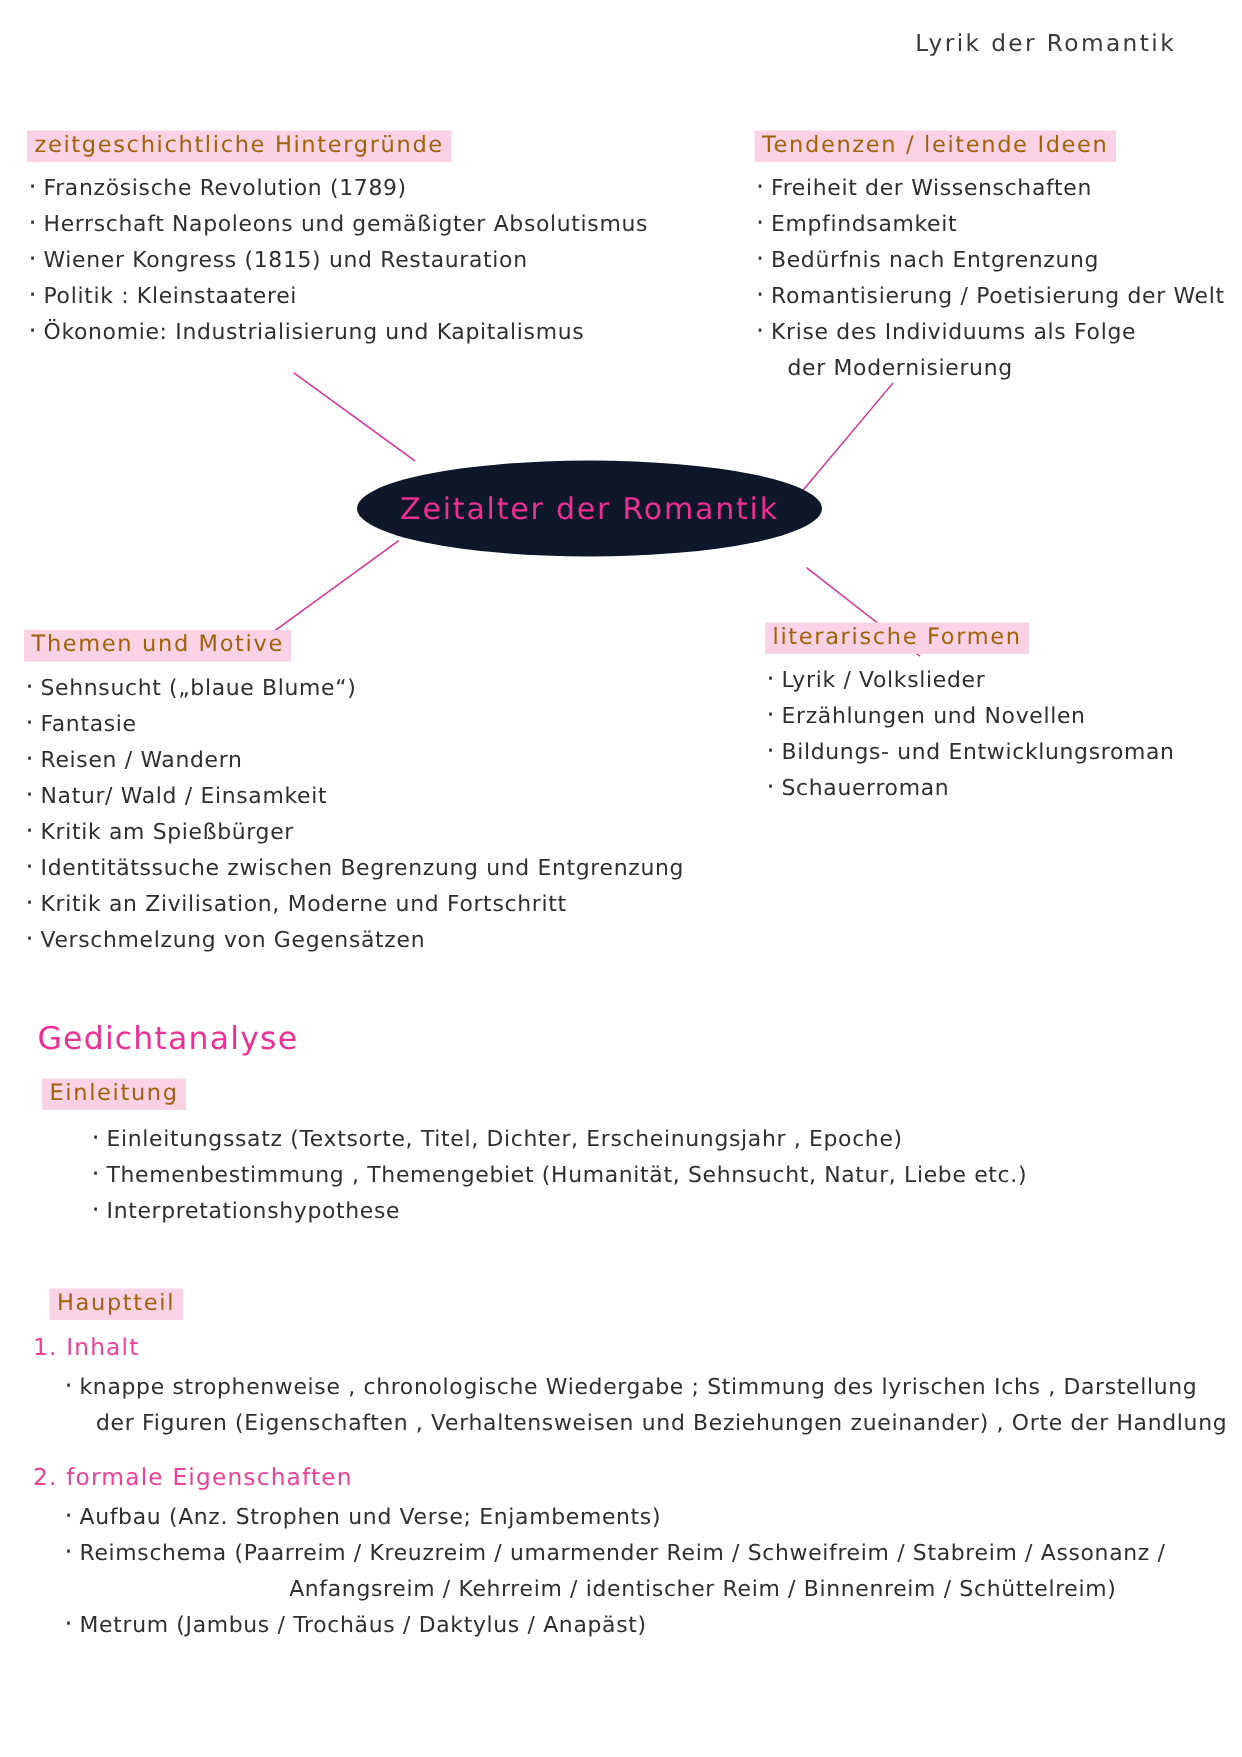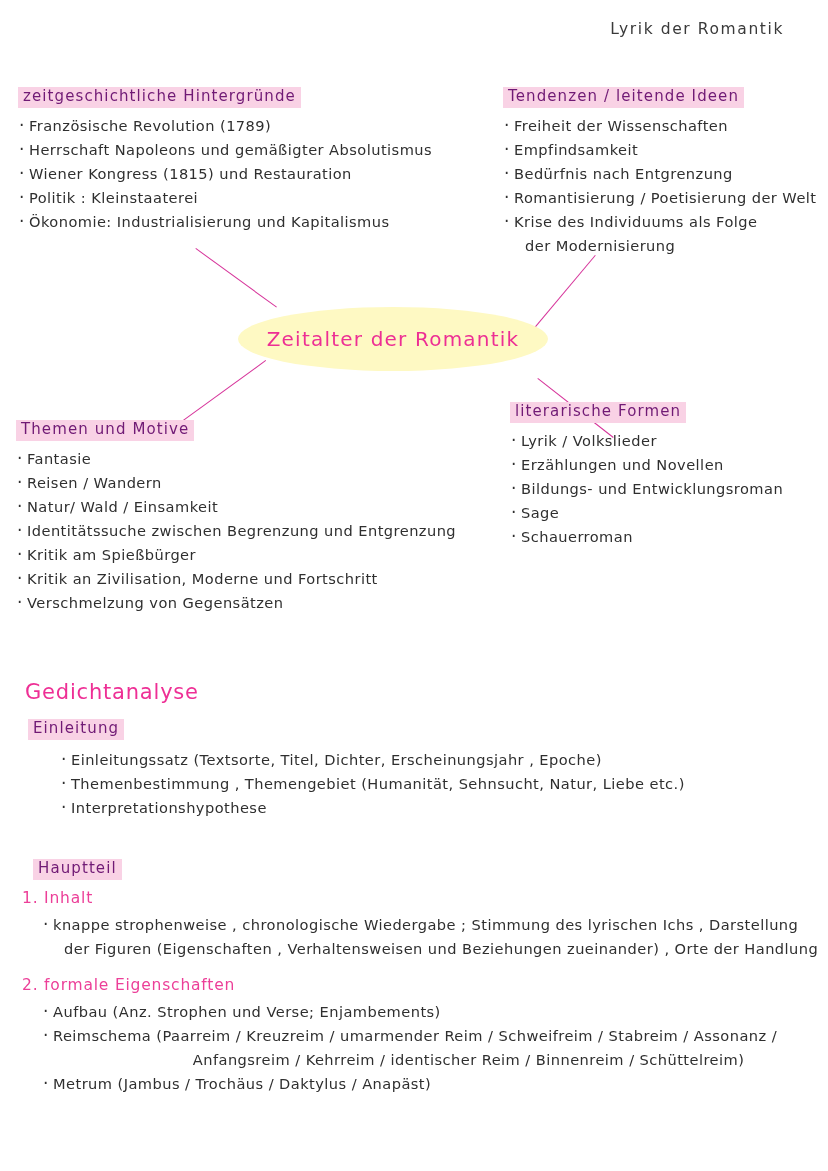--- a/index.html
+++ b/index.html
@@ -35,21 +35,21 @@
     right: 44px;
     font-size: 15.5px;
     color: #3a3a3a;
     letter-spacing: 1.6px;
   }
 
   
   .hl {
     display: inline-block;
     background: #f9d2e5;
-    color: #701a75;
+    color: #a16207;
     font-size: 15px;
     letter-spacing: 1.1px;
     padding: 2px 5px 3px 5px;
     line-height: 1.05;
     white-space: nowrap;
   }
 
   
   .block {
     position: absolute;
@@ -87,21 +87,21 @@
   }
 
   
   #center-node {
     position: absolute;
     left: 238px;
     top: 307px;
     width: 310px;
     height: 64px;
     border-radius: 50%;
-    background: #fef9c3;
+    background: #0f172a;
     display: flex;
     align-items: center;
     justify-content: center;
   }
   #center-node .center-label {
     font-size: 20px;
     color: #ed2f94;
     letter-spacing: 1.2px;
     font-weight: 500;
   }
@@ -188,37 +188,37 @@
       <li class="hw">Bedürfnis  nach  Entgrenzung</li>
       <li class="hw">Romantisierung / Poetisierung  der  Welt</li>
       <li class="hw">Krise  des  Individuums  als  Folge</li>
       <li class="hw cont">der  Modernisierung</li>
     </ul>
   </div>
 
   <div class="block" style="left:16px; top:419px;">
     <div class="hw hl">Themen  und  Motive</div>
     <ul class="bullets">
+      <li class="hw">Sehnsucht  („blaue  Blume“)</li>
       <li class="hw">Fantasie</li>
       <li class="hw">Reisen / Wandern</li>
       <li class="hw">Natur/ Wald / Einsamkeit</li>
+      <li class="hw">Kritik  am  Spießbürger</li>
       <li class="hw">Identitätssuche  zwischen  Begrenzung  und  Entgrenzung</li>
-      <li class="hw">Kritik  am  Spießbürger</li>
       <li class="hw">Kritik  an  Zivilisation,  Moderne  und  Fortschritt</li>
       <li class="hw">Verschmelzung  von  Gegensätzen</li>
     </ul>
   </div>
 
-  <div class="block" style="left:510px; top:401px;">
+  <div class="block" style="left:510px; top:414px;">
     <div class="hw hl">literarische  Formen</div>
     <ul class="bullets">
       <li class="hw">Lyrik / Volkslieder</li>
       <li class="hw">Erzählungen  und  Novellen</li>
       <li class="hw">Bildungs-  und  Entwicklungsroman</li>
-      <li class="hw">Sage</li>
       <li class="hw">Schauerroman</li>
     </ul>
   </div>
 
   <div id="analysis">
 
     <div class="hw sec-title" style="left:25px; top:10px;">Gedichtanalyse</div>
 
     <div class="sub-head" style="left:28px; top:48px;text-align:right;">
       <span class="hw hl">Einleitung</span>

